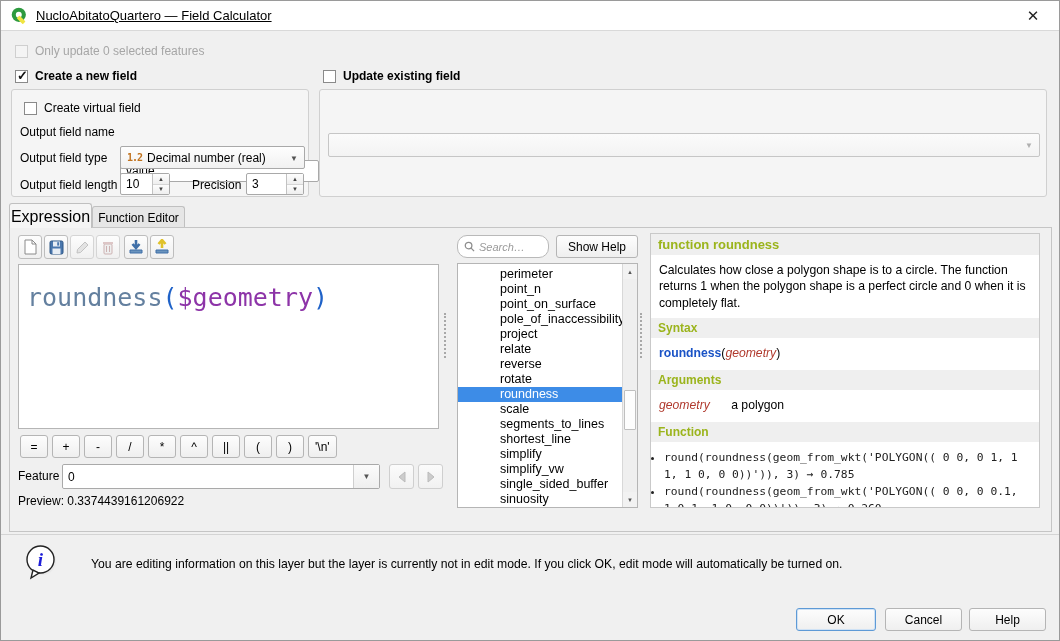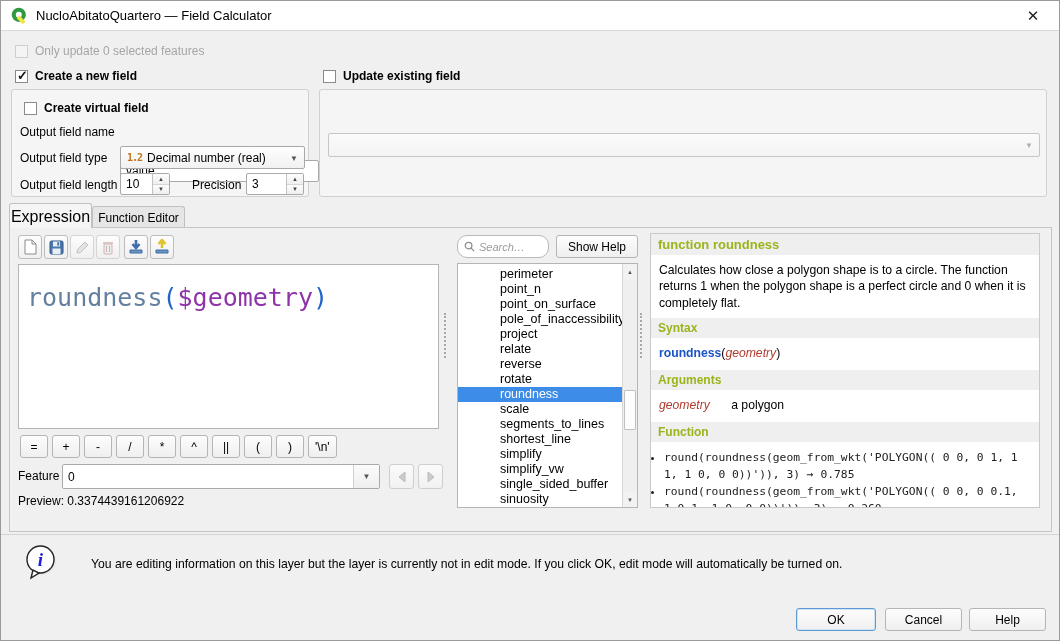--- a/index.html
+++ b/index.html
@@ -5,21 +5,21 @@
   * { margin:0; padding:0; box-sizing:border-box; }
   html,body { width:1060px; height:641px; font-family:"Liberation Sans",sans-serif; }
   #window {
     position:relative; width:1060px; height:641px;
     background:#f0f0f0; border:1px solid #9a9a9a; overflow:hidden;
     font-size:12px; color:#000;
   }
   
   .titlebar { position:absolute; left:0; top:0; width:100%; height:30px; background:#ffffff;
     border-bottom:1px solid #d9d9d9; display:flex; align-items:center; padding:0 10px; }
-  .titlebar .title { font-size:13px; margin-left:8px; }
+  .titlebar .title { font-size:13px; margin-left:8px;text-decoration:underline; }
   .close-btn { position:absolute; right:12px; top:4px; width:28px; height:22px; text-align:center;
     font-size:15px; color:#222; line-height:22px; cursor:default; }
   
   .cb { display:inline-flex; align-items:center; gap:7px; }
   .cb .box { width:13px; height:13px; background:#fff; border:1px solid #8a8a8a; position:relative; flex:0 0 13px; }
   .cb .box.checked::after { content:"✓"; position:absolute; left:1px; top:-3px; font-size:13px; font-weight:bold; color:#111; }
   .cb.disabled { color:#a6a6a6; }
   .cb.disabled .box { border-color:#cfcfcf; background:#f4f4f4; }
   .cb.bold { font-weight:bold; }
   
@@ -132,21 +132,21 @@
     <span class="box checked"></span>
     <span>Create a new field</span>
   </div>
 
   <div class="cb bold" style="position:absolute;left:322px;top:68px;">
     <span class="box"></span>
     <span>Update existing field</span>
   </div>
 
   <div class="groupbox" style="left:10px;top:88px;width:298px;height:108px;">
-    <div class="cb" style="position:absolute;left:12px;top:11px;font-weight:bold;">
+    <div class="cb" style="position:absolute;left:12px;top:11px;">
       <span class="box"></span>
       <span>Create virtual field</span>
     </div>
 
     <label class="static" style="position:absolute;left:8px;top:35px;">Output field name</label>
     <div style="position:absolute;left:108px;top:30px;width:199px;height:22px;margin-top:40px;">
       <input class="tinput" value="value" style="">
     </div>
 
     <label class="static" style="position:absolute;left:8px;top:61px;">Output field type</label>

